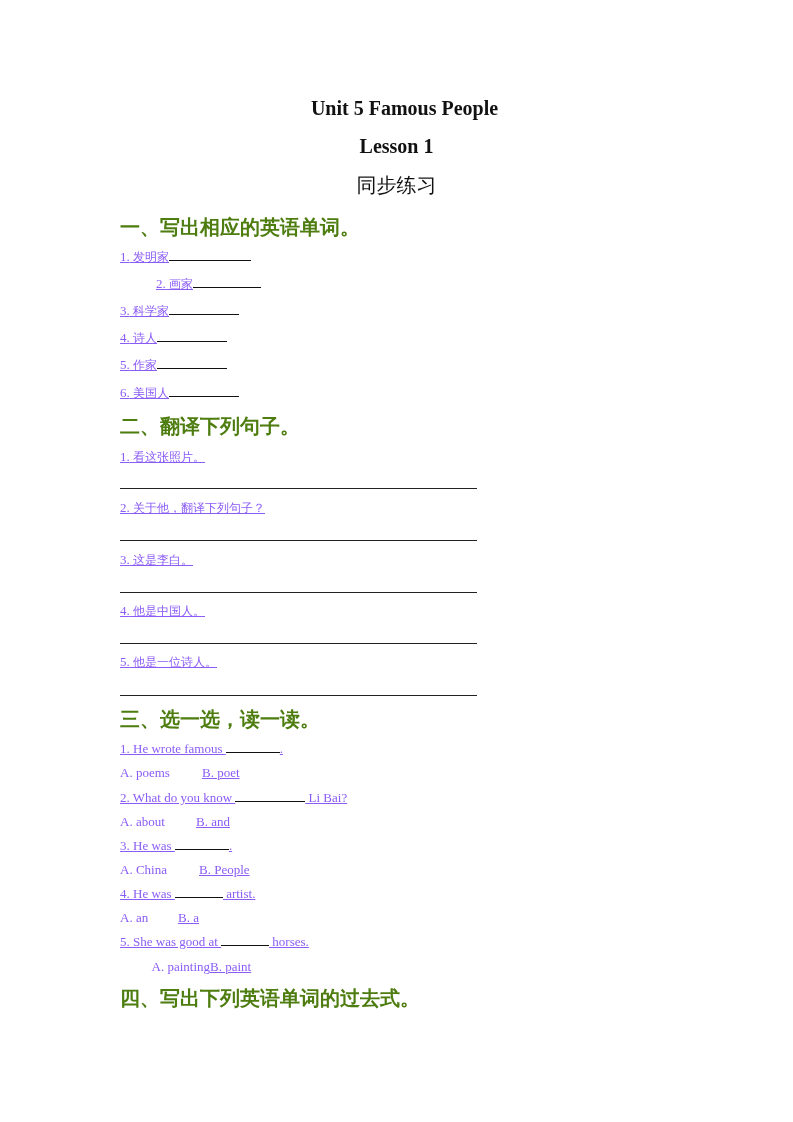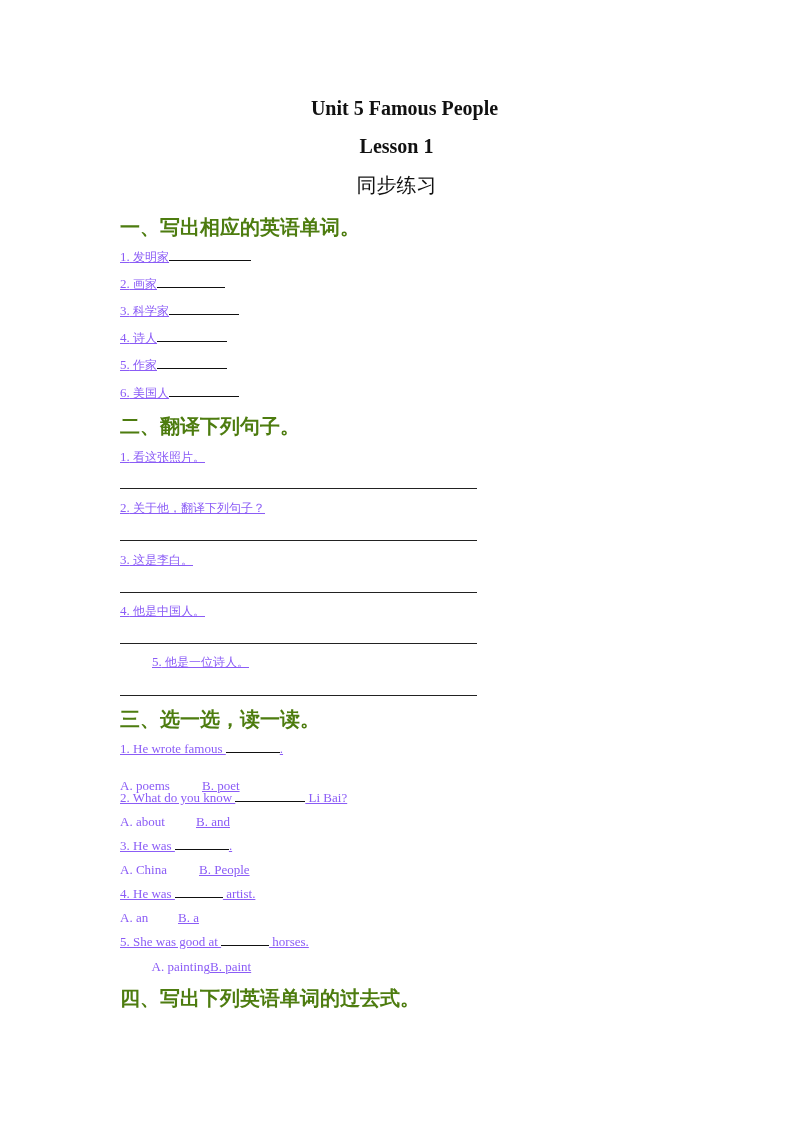--- a/index.html
+++ b/index.html
@@ -20,21 +20,21 @@
 <div class="title" id="t1" style="padding-left:8px;">Unit 5 Famous People</div>
 <div class="title" id="t2">Lesson 1</div>
 <div class="title" id="t3">同步练习</div>
 
 <div class="heading" style="top:214px;">一、写出相应的英语单词。</div>
 
 <div class="item" style="top:249px;">
   <span>1.</span>
   <span class="cn">发明家</span><span class="blank" style="width:82px;"></span>
 </div>
-<div class="item" style="top:276px;">
+<div class="item" style="top:276px;margin-left:36px;">
   <span>2.</span>
   <span class="cn">画家</span><span class="blank" style="width:68px;"></span>
 </div>
 <div class="item" style="top:303px;">
   <span>3.</span>
   <span class="cn">科学家</span><span class="blank" style="width:70px;"></span>
 </div>
 <div class="item" style="top:330px;">
   <span>4.</span>
   <span class="cn">诗人</span><span class="blank" style="width:70px;"></span>
@@ -67,33 +67,33 @@
   <span class="cn">这是李白。</span>
 </div>
 <div class="line" style="top:592px;"></div>
 
 <div class="item" style="top:603px;">
   <span>4.</span>
   <span class="cn">他是中国人。</span>
 </div>
 <div class="line" style="top:643px;"></div>
 
-<div class="item" style="top:654px;margin-left:32px;">
+<div class="item" style="top:654px;">
   <span>5.</span>
   <span class="cn">他是一位诗人。</span>
 </div>
 <div class="line" style="top:695px;"></div>
 
 <div class="heading" style="top:706px;text-align:right;">三、选一选，读一读。</div>
 
 <div class="item" style="top:741px;">
   <span>1. He wrote famous </span><span class="blank" style="width:54px;"></span><span>.</span>
 </div>
 <div class="item" style="top:765px;">
-  <span style="display:inline-block;width:82px;margin-top:13px;">A. poems</span><span>B. poet</span>
+  <span style="display:inline-block;width:82px;">A. poems</span><span>B. poet</span>
 </div>
 
 <div class="item" style="top:790px;">
   <span>2. What do you know </span><span class="blank" style="width:70px;"></span><span> Li Bai?</span>
 </div>
 <div class="item" style="top:814px;">
   <span style="display:inline-block;width:76px;">A. about</span><span>B. and</span>
 </div>
 
 <div class="item" style="top:838px;">

